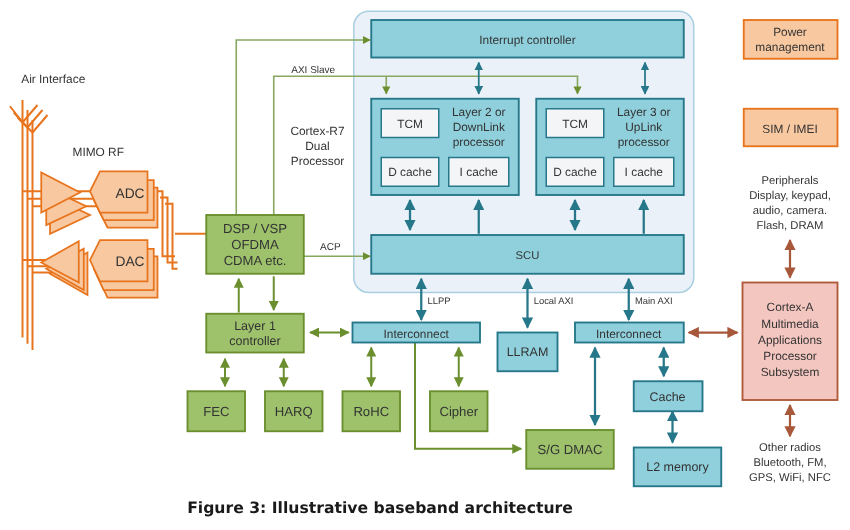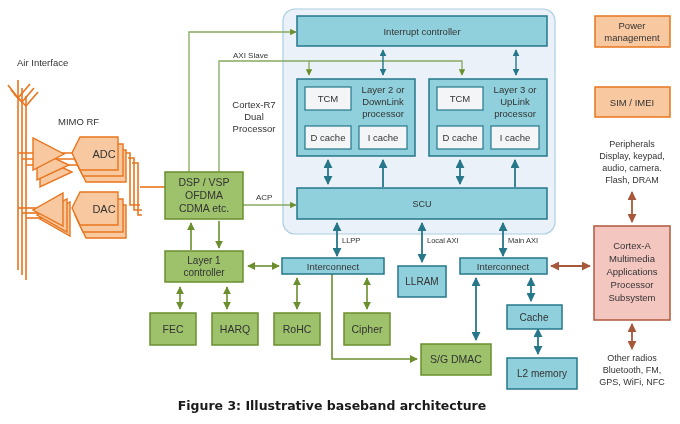--- a/index.html
+++ b/index.html
@@ -1,19 +1,19 @@
 <!DOCTYPE html>
 <html><head>
 <meta charset="utf-8">
 <style>
   html, body { margin:0; padding:0; background:#ffffff; }
   body { width:680px; height:424px; position:relative; overflow:hidden; font-family:"Liberation Sans", sans-serif; }
   #diagram { position:absolute; left:0; top:0; width:680px; height:424px; }
   .lbl { font-family:"Liberation Sans", sans-serif; fill:#333333; }
-  .caption { position:absolute; left:0; width:608px; top:398px; text-align:center; font-family:"DejaVu Sans", sans-serif; font-weight:bold; font-size:12.5px; color:#1a1a1a;padding-left:28px; }
+  .caption { position:absolute; left:0; width:608px; top:398px; text-align:center; font-family:"DejaVu Sans", sans-serif; font-weight:bold; font-size:12.5px; color:#1a1a1a; }
 </style>
 </head>
 <body>
 
 <svg id="diagram" width="680" height="424" viewBox="0 0 680 424" xmlns="http://www.w3.org/2000/svg">
   <defs>
     <marker id="ag" viewBox="0 0 10 10" refX="9" refY="5" markerWidth="5" markerHeight="5" orient="auto-start-reverse">
         <path d="M0,0 L10,5 L0,10 z" fill="#6b8f2e"></path>
       </marker>
     <marker id="ab" viewBox="0 0 10 10" refX="9" refY="5" markerWidth="5" markerHeight="5" orient="auto-start-reverse">

